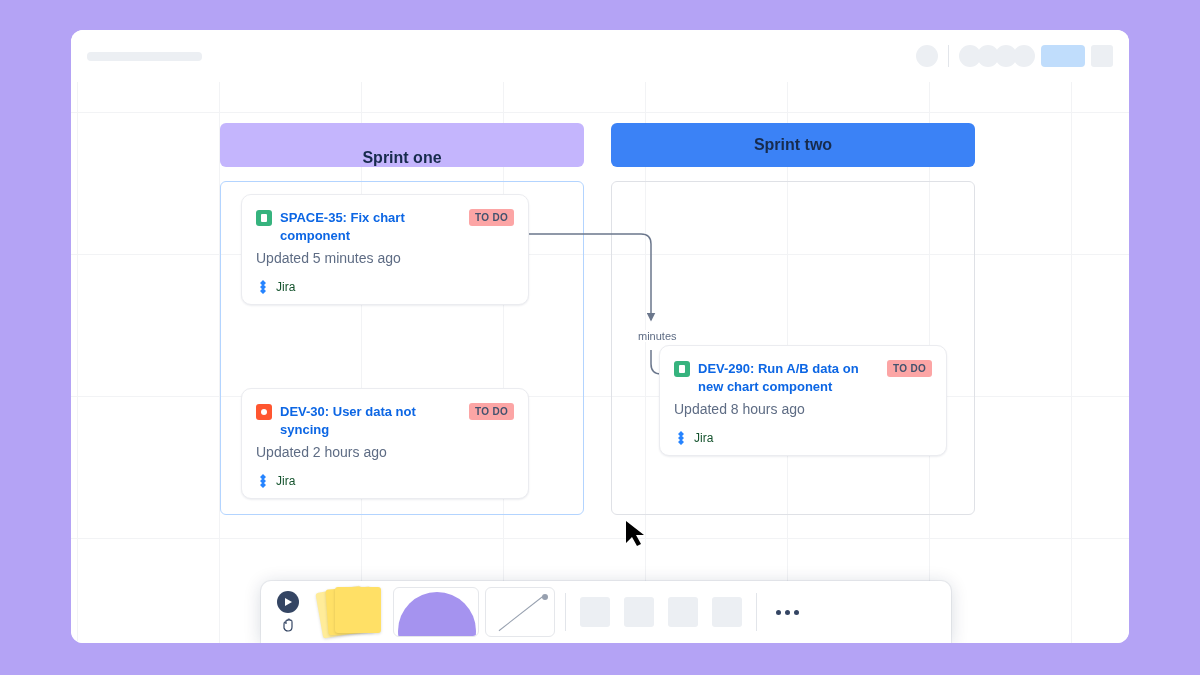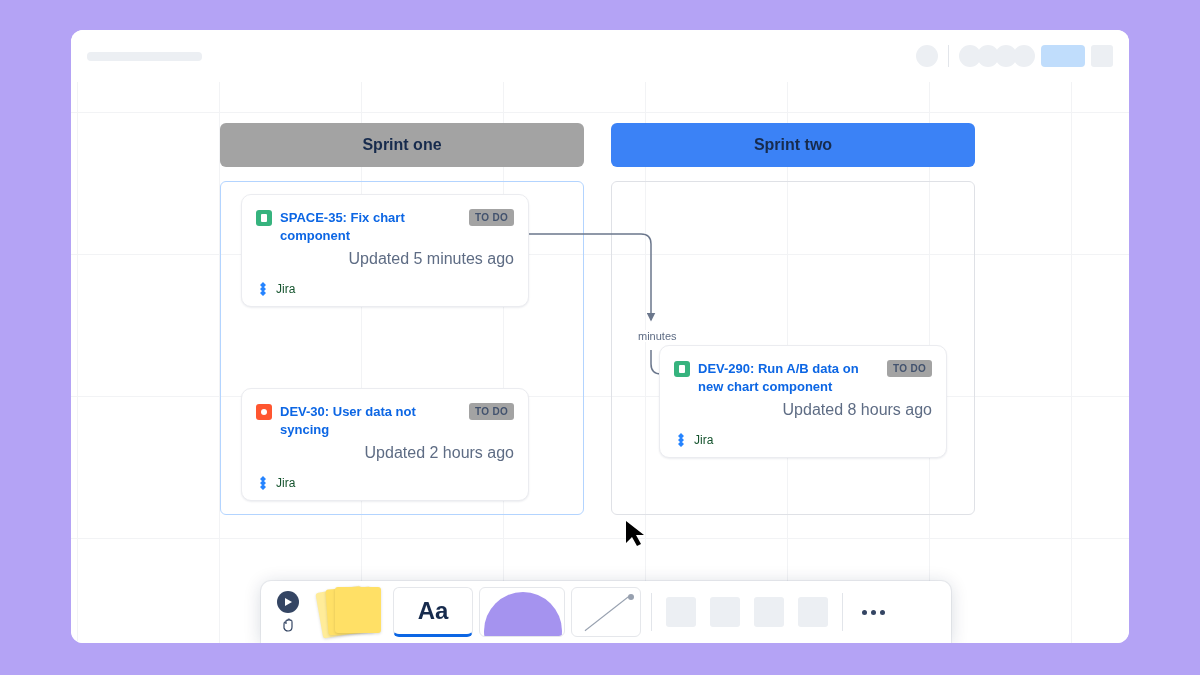--- a/index.html
+++ b/index.html
@@ -9,35 +9,35 @@
     .topbar-left { width: 115px; height: 9px; background: #eceff3; border-radius: 4px; }
     .topbar-right { display: flex; align-items: center; gap: 6px; }
     .avatar-circle { width: 22px; height: 22px; border-radius: 50%; background: #eceff3; }
     .divider-v { width: 1px; height: 22px; background: #e2e5ea; margin: 0 4px; }
     .pill { width: 44px; height: 22px; background: #c0ddfc; border-radius: 4px; }
     .square-btn { width: 22px; height: 22px; background: #eceff3; border-radius: 3px; }
     .canvas { position: absolute; top: 52px; left: 0; right: 0; bottom: 0; background: #fff; }
     .grid-line-v { position: absolute; top: 0; bottom: 0; width: 1px; background: #f2f3f5; }
     .grid-line-h { position: absolute; left: 0; right: 0; height: 1px; background: #f2f3f5; }
     .section-header { position: absolute; width: 364px; height: 44px; border-radius: 6px; display: flex; align-items: center; justify-content: center; font-weight: 600; font-size: 16px; color: #172b4d; }
-    .section-header.one { left: 149px; top: 41px; background: #a3a3a3; }
+    .section-header.one { left: 149px; top: 41px; background: #c4b5fd; align-items: flex-end; }
     .section-header.two { left: 540px; top: 41px; background: #3b82f6; }
     .column-box { position: absolute; width: 364px; border: 1px solid #dfe1e6; border-radius: 6px; }
     .column-box.one { left: 149px; top: 99px; height: 334px; border-color:#b3d4ff;}
     .column-box.two { left: 540px; top: 99px; height: 334px; }
     .card { position: absolute; width: 288px; background: #fff; border: 1px solid #ebecf0; border-radius: 10px; padding: 14px 14px 10px; box-shadow: 0 1px 2px rgba(9,30,66,0.08); }
     .card-header { display: flex; align-items: flex-start; justify-content: space-between; gap: 8px; }
     .card-title-wrap { display: flex; align-items: flex-start; gap: 8px; flex: 1; }
     .issue-icon { width: 16px; height: 16px; border-radius: 3px; flex-shrink: 0; margin-top: 1px; display: flex; align-items: center; justify-content: center; }
     .issue-icon.story { background: #36b37e; }
     .issue-icon.bug { background: #ff5630; }
     .issue-icon svg { width: 10px; height: 10px; }
     .card-title { font-size: 13px; font-weight: 600; color: #0c66e4; line-height: 1.35; }
-    .status-badge { font-size: 10px; font-weight: 700; color: #42526e; background: #a3a3a3; padding: 3px 6px; border-radius: 3px; letter-spacing: 0.3px; flex-shrink: 0; }
-    .card-meta { font-size: 16px; color: #5e6c84; margin-top: 6px; margin-left: 13px; text-align: right; }
+    .status-badge { font-size: 10px; font-weight: 700; color: #42526e; background: #fca5a5; padding: 3px 6px; border-radius: 3px; letter-spacing: 0.3px; flex-shrink: 0; }
+    .card-meta { font-size: 14px; color: #5e6c84; margin-top: 6px; margin-left: 0; }
     .card-footer { display: flex; align-items: center; gap: 6px; margin-top: 14px; }
     .jira-icon { width: 14px; height: 14px; flex-shrink: 0; }
     .jira-label { font-size: 12px; color: #14532d; }
     .connector-svg { position: absolute; pointer-events: none; }
     .connector-label { position: absolute; font-size: 11px; color: #5e6c84; background: #fff; padding: 0 3px; }
     .cursor { position: absolute; left: 553px; top: 437px; width: 24px; height: 28px; }
     .toolbar { position: absolute; left: 190px; bottom: 0px; width: 690px; height: 62px; background: #fff; border-radius: 10px 10px 0 0; box-shadow: 0 2px 18px rgba(9,30,66,0.16), 0 0 0 1px rgba(9,30,66,0.06); display: flex; align-items: center; padding: 6px 10px; gap: 6px; }
     .tool-slot { height: 50px; border-radius: 6px; display: flex; align-items: center; justify-content: center; position: relative; }
     .tool-nav { width: 34px; flex-direction: column; gap: 2px; display:flex; align-items:center; justify-content:center;}
     .play-circle { width: 22px; height: 22px; border-radius: 50%; background: #344563; display: flex; align-items: center; justify-content: center; }
@@ -187,23 +187,20 @@
         </div>
         <svg class="hand-icon" viewBox="0 0 16 16">
             <path d="M4 8 Q4 5 5 5 Q6 5 6 7 L6 4 Q6 3 7 3 Q8 3 8 4 L8 3 Q8 2 9 2 Q10 2 10 3 L10 4 Q10 3 11 3 Q12 3 12 5 L12 10 Q12 14 8 14 Q5 14 4 11 Z" fill="none" stroke="#344563" stroke-width="1.2"></path>
           </svg>
       </div>
       <div class="tool-slot sticky-stack">
         <div class="sticky-note back"></div>
         <div class="sticky-note mid"></div>
         <div class="sticky-note front"></div>
       </div>
-      <div class="tool-slot text-tool">
-        <span>Aa</span>
-      </div>
       <div class="tool-slot shape-tool">
         <div class="shape-circle"></div>
       </div>
       <div class="tool-slot line-tool">
         <div class="line-diag"></div>
         <div class="line-dot"></div>
       </div>
       <div class="tool-divider"></div>
       <div class="placeholder-box"></div>
       <div class="placeholder-box"></div>

